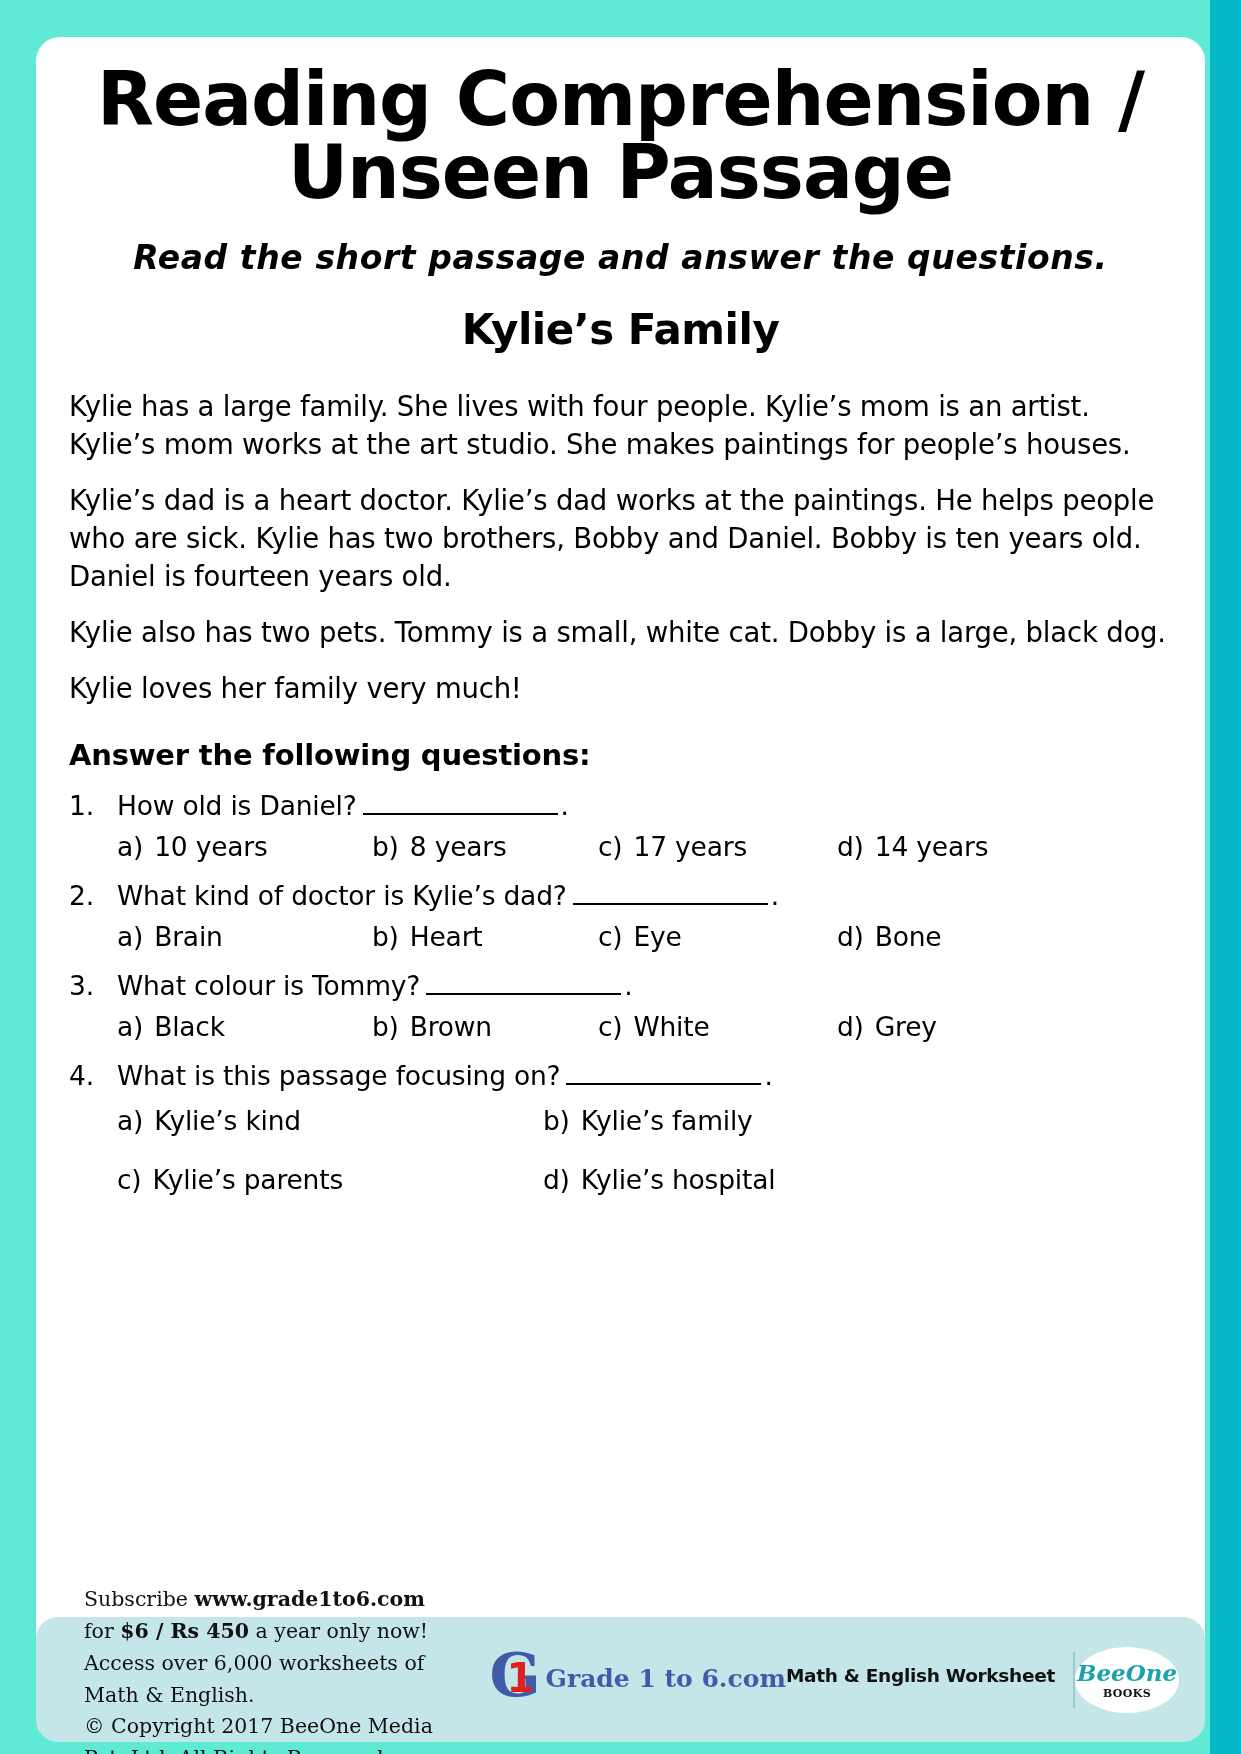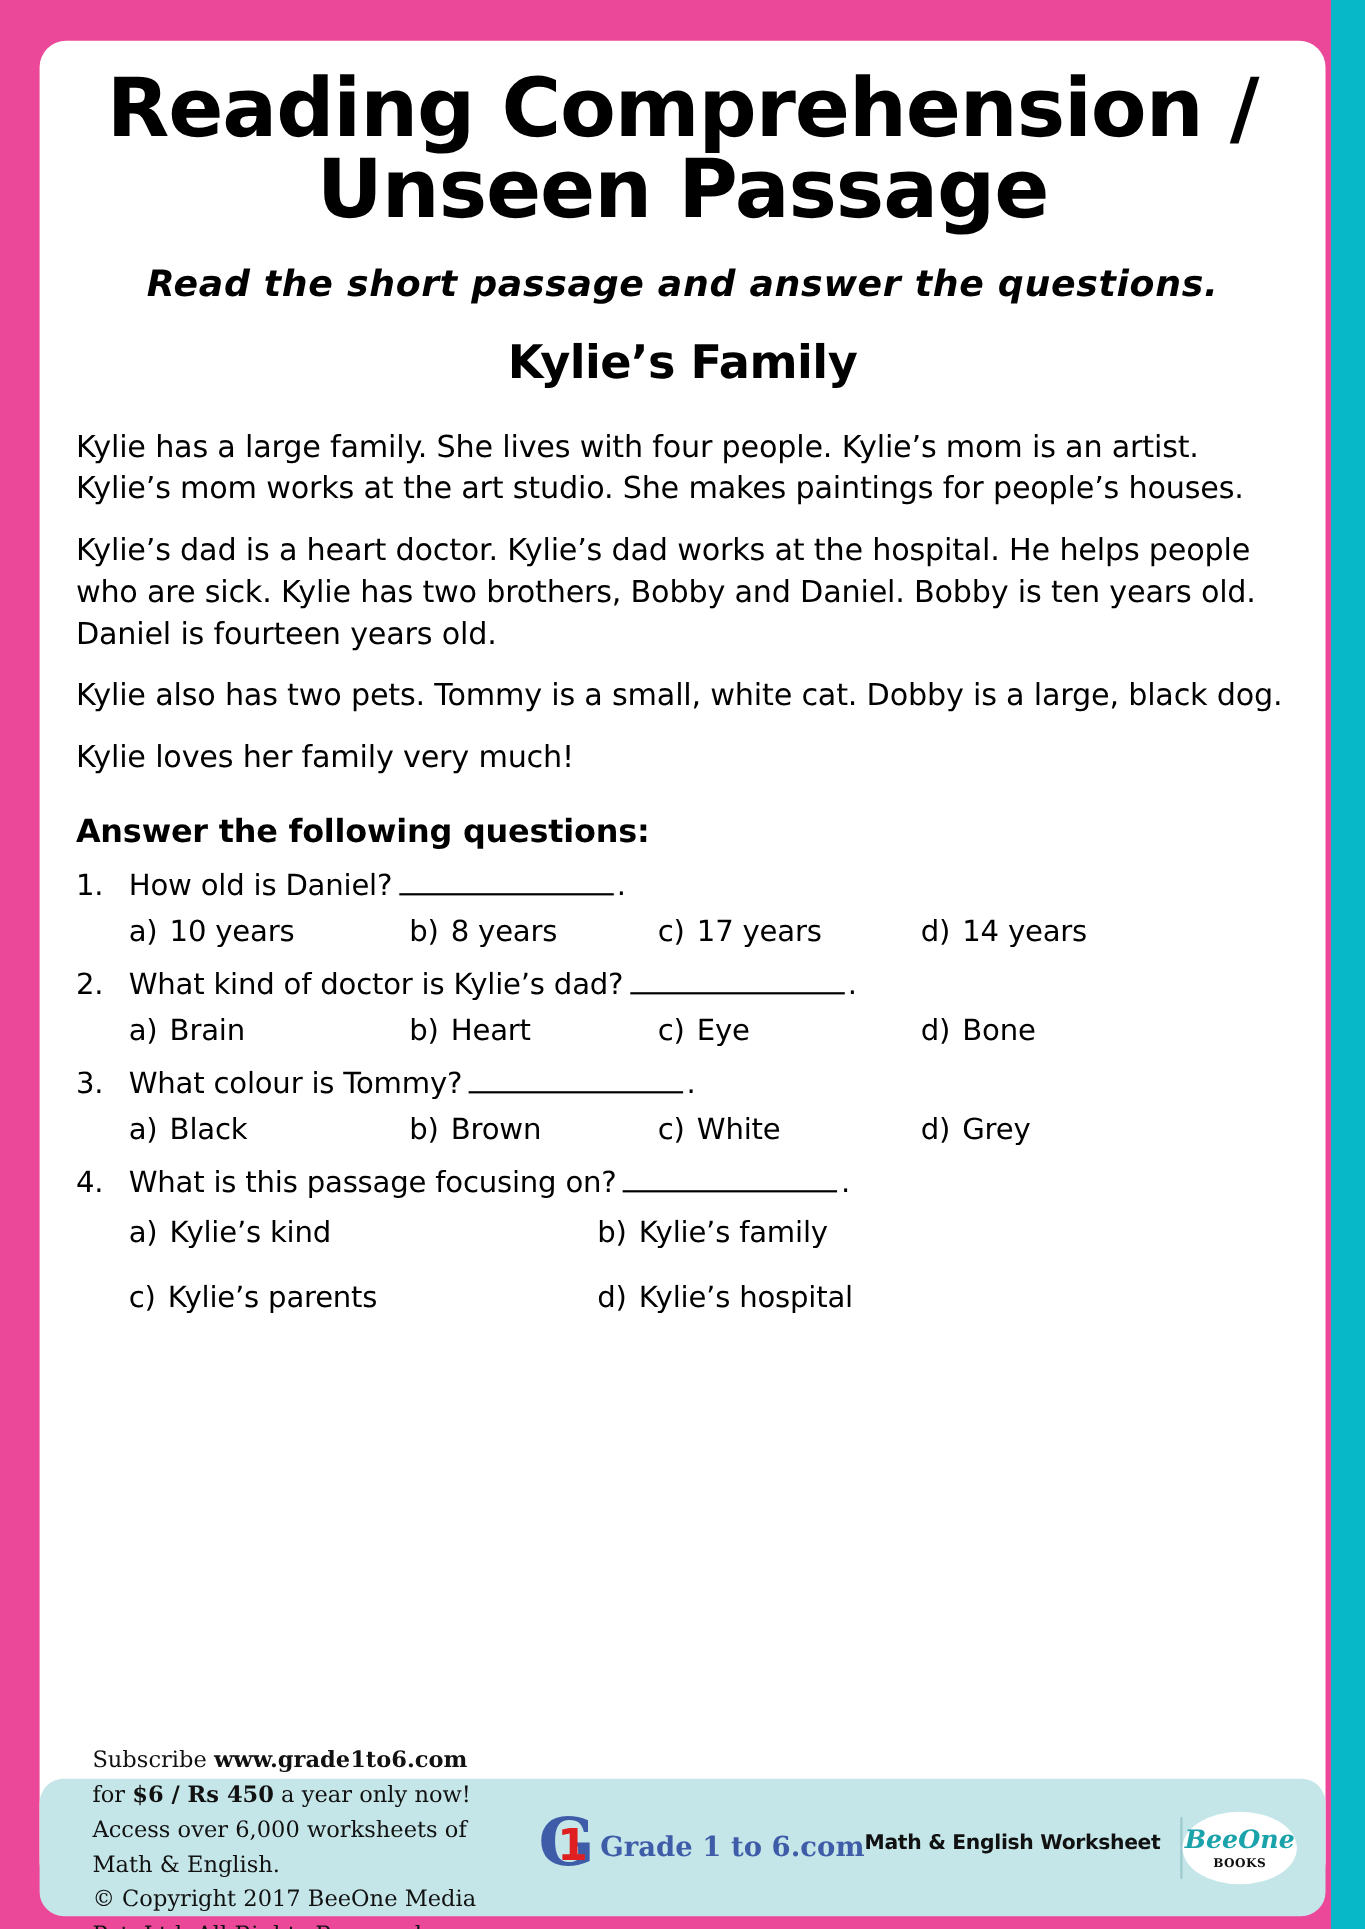--- a/index.html
+++ b/index.html
@@ -10,21 +10,21 @@
     width: 1241px;
     height: 1754px;
     background: #07b9c8;
     font-family: "DejaVu Sans", sans-serif;
     overflow: hidden;
   }
   .page {
     position: relative;
     width: 1210px;
     height: 1754px;
-    background: #ec4899;
+    background: #5eead4;
     box-sizing: border-box;
   }
   .card {
     position: absolute;
     left: 36px;
     top: 37px;
     width: 1169px;
     height: 1680px;
     background: #ffffff;
     border-radius: 24px;
@@ -252,21 +252,21 @@
   <div class="card">
 
     <h1 class="title">Reading Comprehension / Unseen Passage</h1>
     <p class="subtitle">Read the short passage and answer the questions.</p>
     <h2 class="passage-title">Kylie’s Family</h2>
 
     <div class="body-area">
 
       <div>
         <p class="para">Kylie has a large family. She lives with four people. Kylie’s mom is an artist. Kylie’s mom works at the art studio. She makes paintings for people’s houses.</p>
-        <p class="para">Kylie’s dad is a heart doctor. Kylie’s dad works at the hospital. He helps people who are sick. Kylie has two brothers, Bobby and Daniel. Bobby is ten years old. Daniel is fourteen years old.</p>
+        <p class="para">Kylie’s dad is a heart doctor. Kylie’s dad works at the paintings. He helps people who are sick. Kylie has two brothers, Bobby and Daniel. Bobby is ten years old. Daniel is fourteen years old.</p>
         <p class="para">Kylie also has two pets. Tommy is a small, white cat. Dobby is a large, black dog.</p>
         <p class="para">Kylie loves her family very much!</p>
       </div>
 
       <div class="answer-head">Answer the following questions:</div>
 
       <div class="q-block">
         <div class="q-line">
           <span class="q-num">1.</span>
           <span class="q-text">How old is Daniel?</span>

